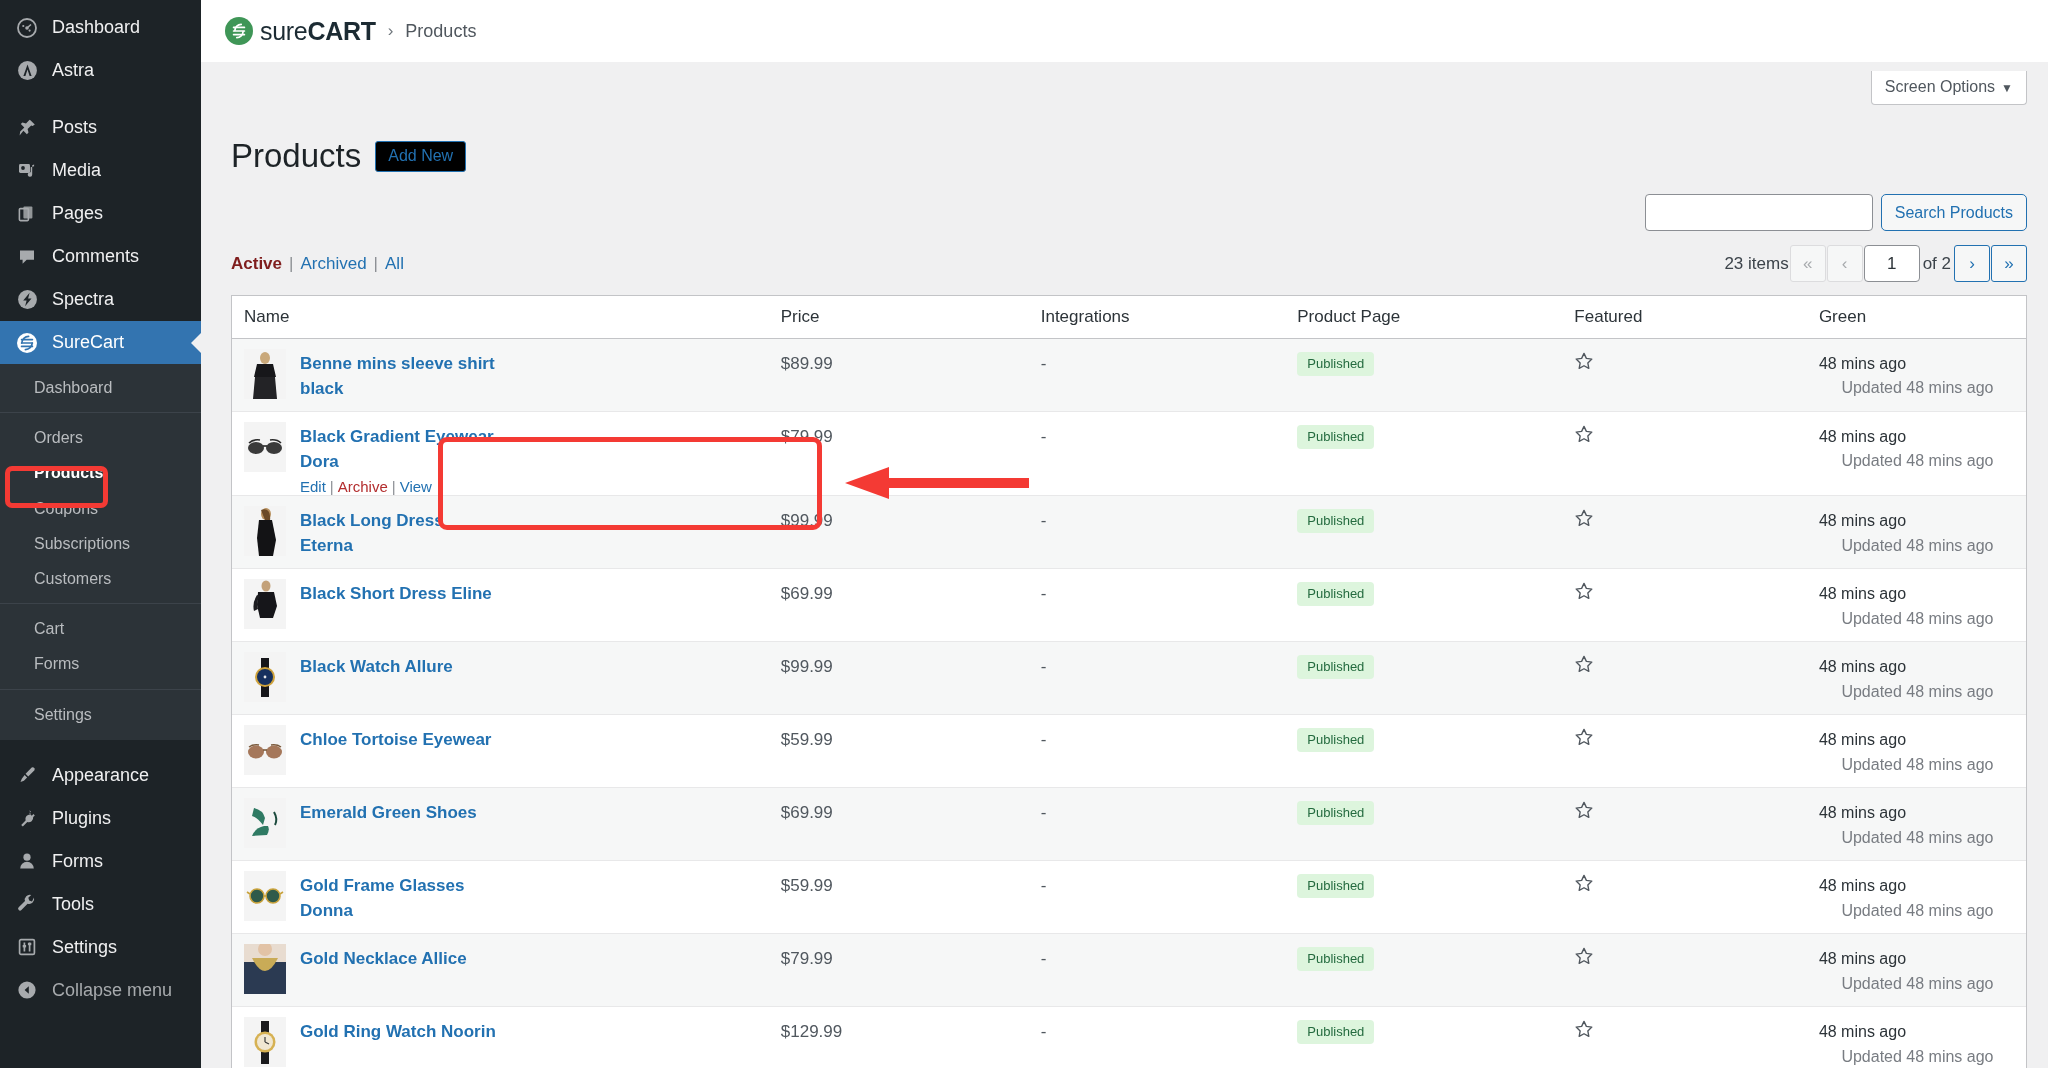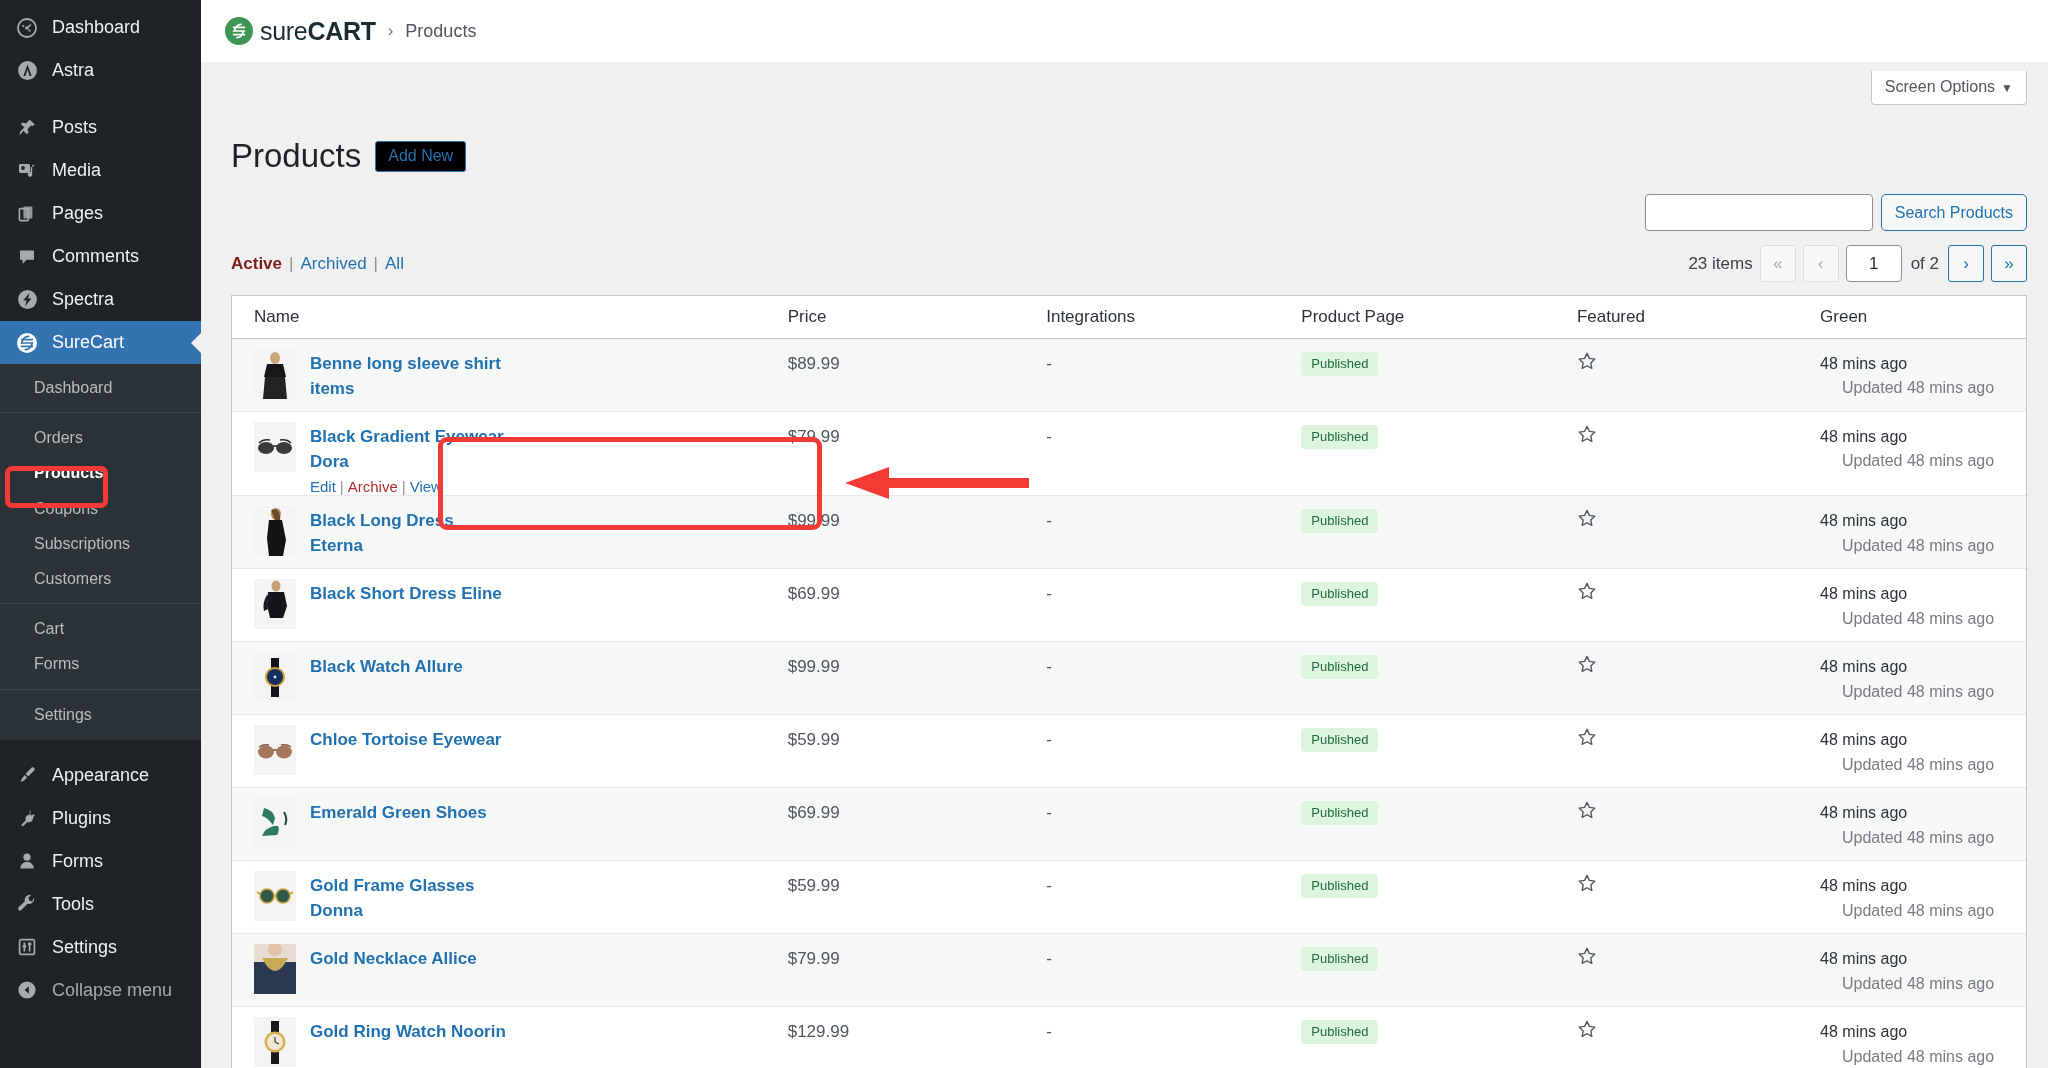--- a/index.html
+++ b/index.html
@@ -124,21 +124,21 @@
     margin-left: 8px; height: 37px;
     background: #f6f7f7; border: 1px solid #2271b1;
     border-radius: 5px; color: #2271b1; font-size: 16px;
     padding: 0 13px; cursor: pointer;
     font-family: "Liberation Sans", sans-serif;
   }
 
   
   #pagination {
     position: absolute; right: 21px; top: 183px;
-    display: flex; align-items: center; gap: 7px;
+    display: flex; align-items: center; gap: 1px;
     font-size: 17px; color: #3c434a;
   }
   .pg-btn {
     min-width: 36px; height: 37px;
     display: flex; align-items: center; justify-content: center;
     border-radius: 3px; font-size: 17px; cursor: pointer;
     padding: 0 9px;
   }
   .pg-btn.disabled { background: #f6f7f7; border: 1px solid #dcdcde; color: #a7aaad; }
   .pg-btn.enabled  { background: #f6f7f7; border: 1px solid #2271b1; color: #2271b1; }
@@ -160,21 +160,21 @@
   #filters .f-sep { color: #8c8f94; margin: 0 7px; }
 
   
   #table {
     position: absolute; left: 30px; top: 233px;
     width: 1796px;
     background: #fff;
     border: 1px solid #c3c4c7;
     border-bottom: none;
   }
-  .trow { display: flex; align-items: flex-start; padding-left: 10px; }
+  .trow { display: flex; align-items: flex-start; }
   .thead {
     border-bottom: 1px solid #c3c4c7;
     background: #fff;
     height: 43px; align-items: center;
   }
   .thead .cell { font-size: 17px; color: #2c3338; }
   .tbody-row { border-bottom: 1px solid #e8e8e9; min-height: 73px; position: relative; }
   .tbody-row.odd  { background: #f6f7f7; }
   .tbody-row.even { background: #ffffff; }
 
@@ -462,21 +462,21 @@
             <div class="cell c-name">
               <div class="thumb">
                 <svg viewBox="0 0 42 50">
                   <rect width="42" height="50" fill="#f4f4f4"></rect>
                   <ellipse cx="21" cy="9" rx="5" ry="6" fill="#c9a87a"></ellipse>
                   <path d="M13 15 h16 l3 13 h-22 z" fill="#17171a"></path>
                   <path d="M11 28 h20 l2 22 h-24 z" fill="#232326"></path>
                 </svg>
               </div>
               <div>
-                <div class="p-name">Benne long sleeve shirt items</div>
+                <div class="p-name">Benne mins sleeve shirt black</div>
               </div>
             </div>
             <div class="cell c-price">
               <div class="p-price">$89.99</div>
             </div>
             <div class="cell c-integ">
               <div class="p-integ">-</div>
             </div>
             <div class="cell c-page">
               <div class="p-page"><span class="badge">Published</span></div>

